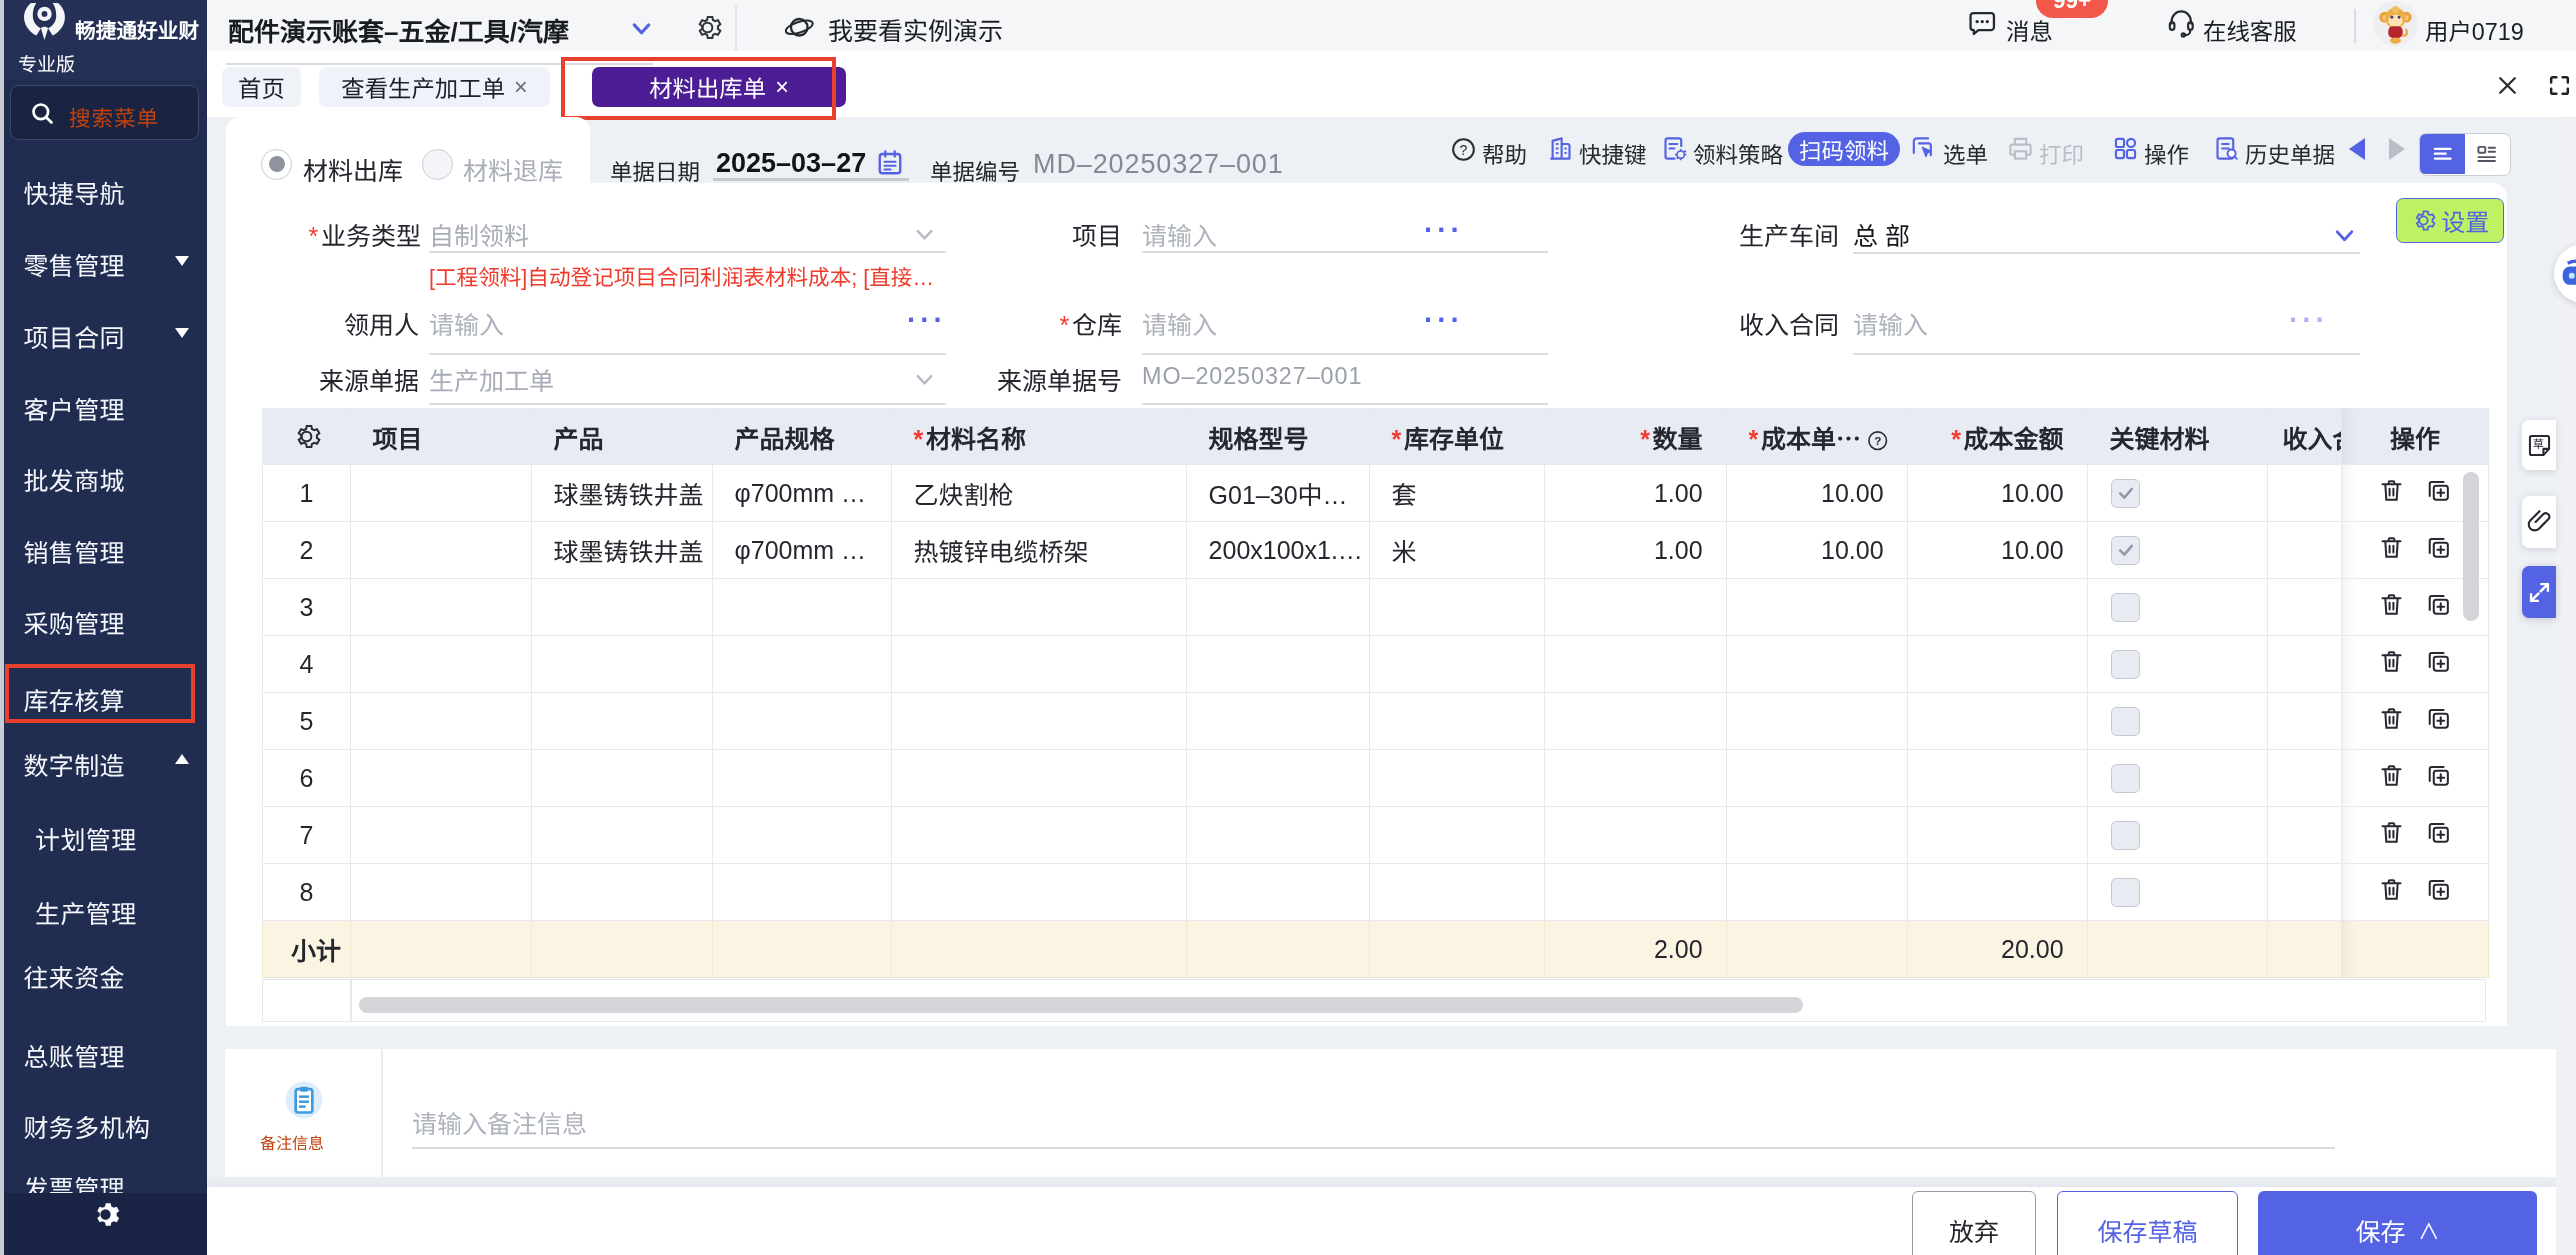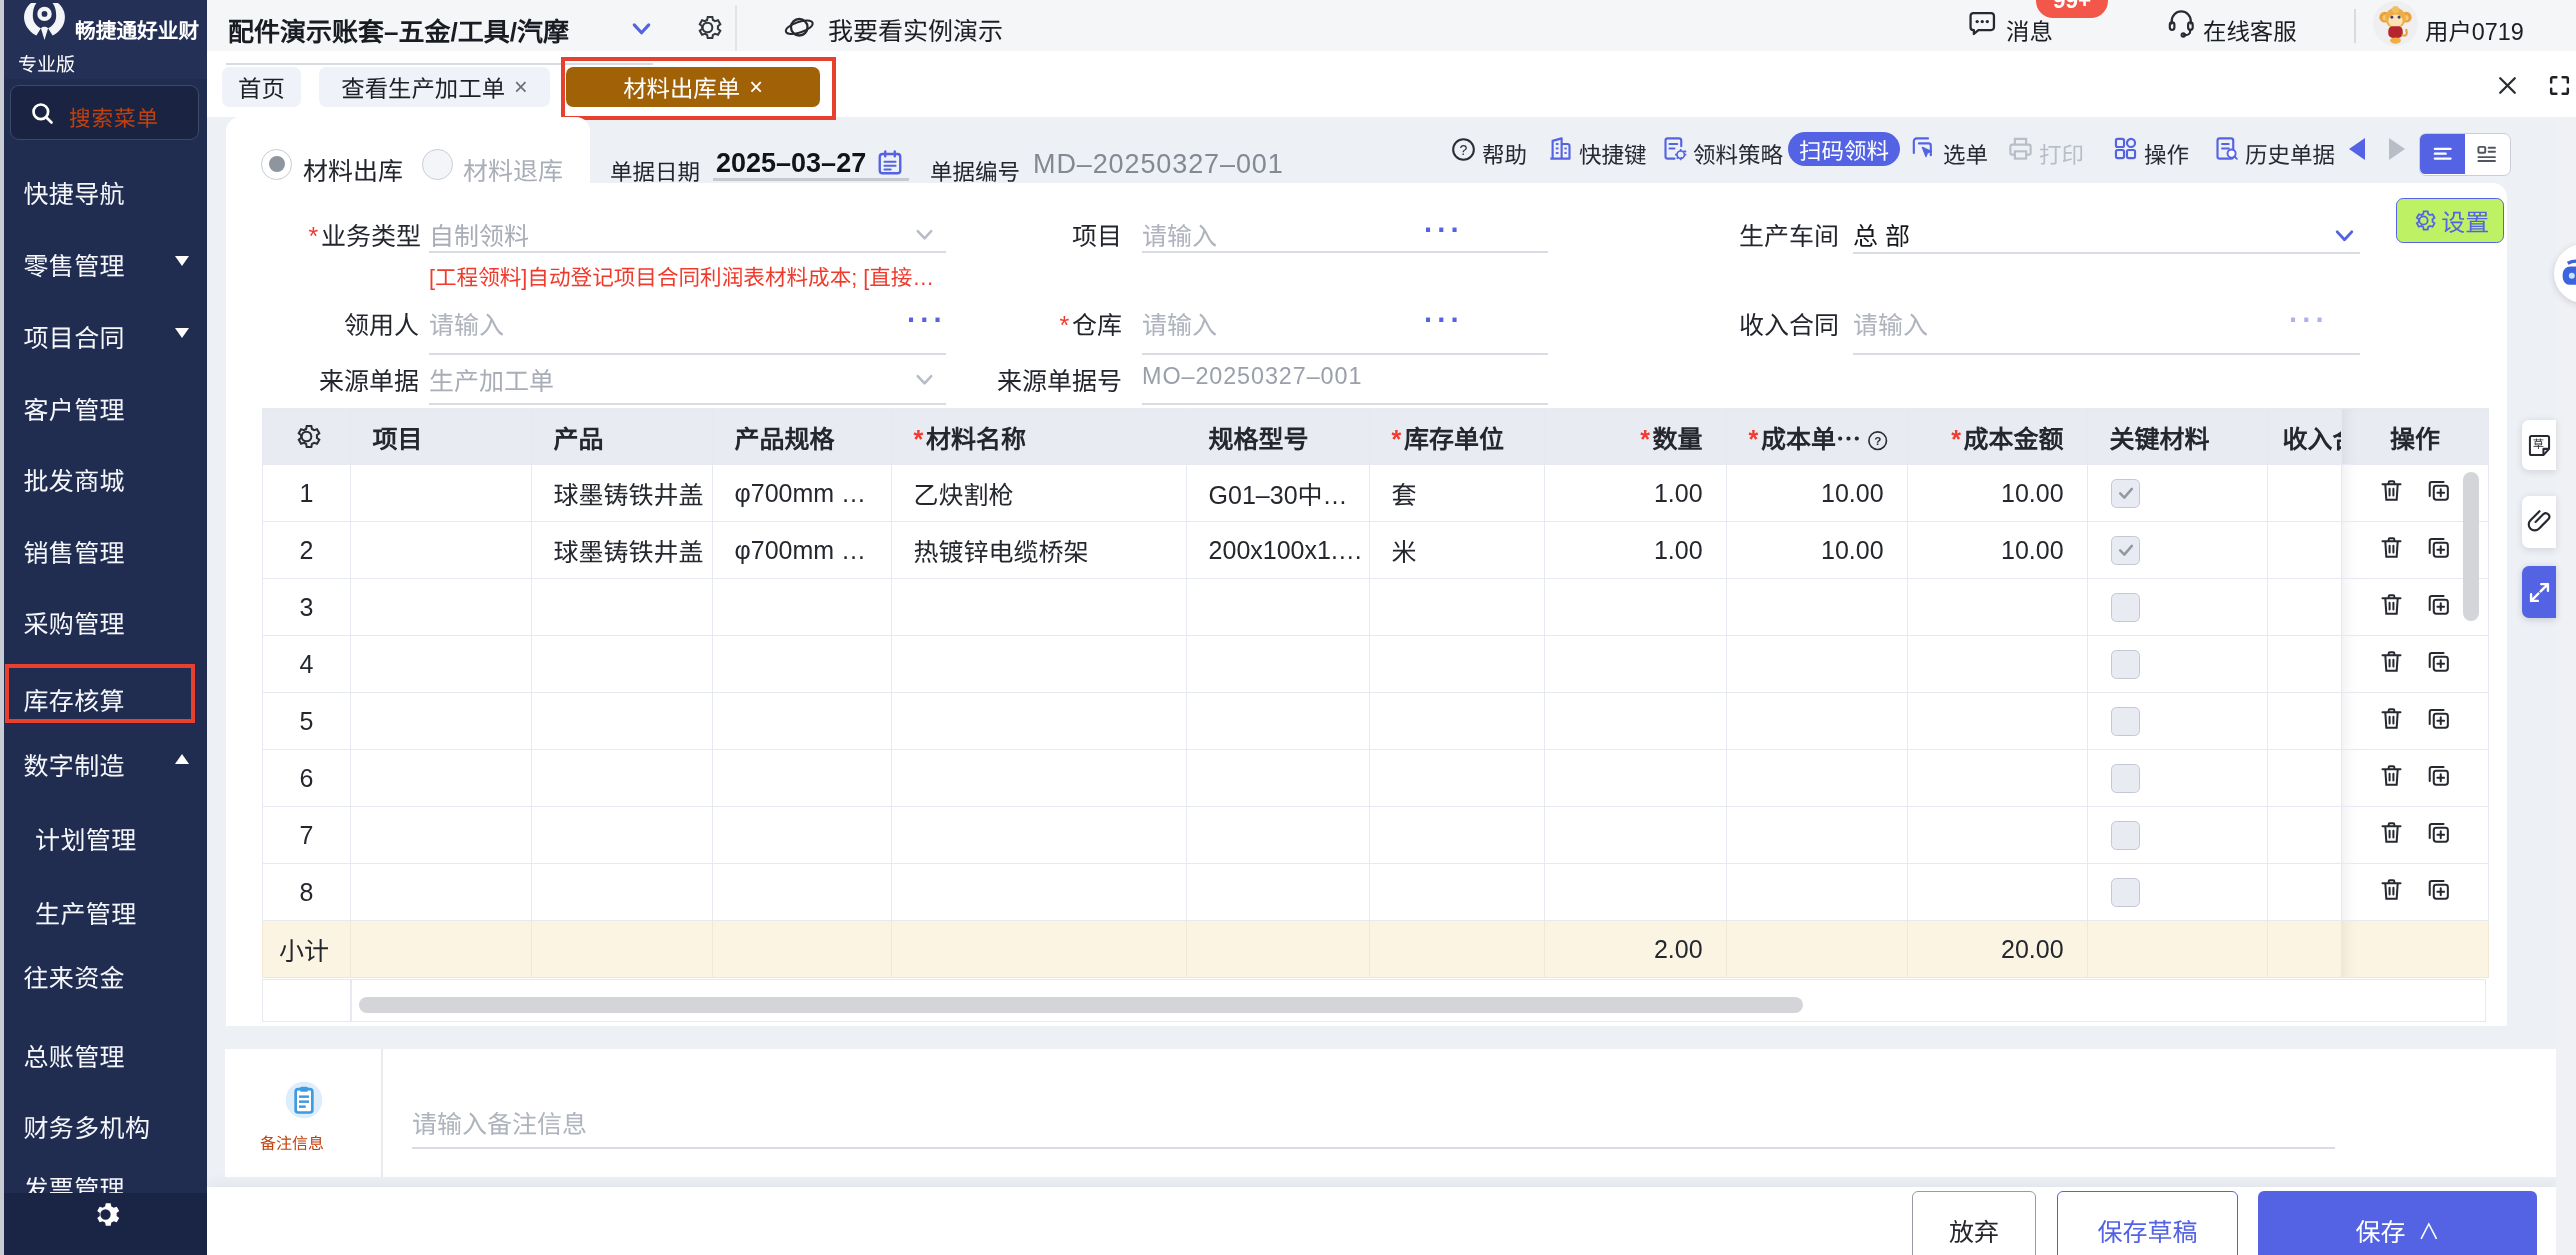--- a/index.html
+++ b/index.html
@@ -121,21 +121,21 @@
       <path d="M33 38 q6 2 4 -6" stroke="#E8A33D" stroke-width="2.5" fill="none" stroke-linecap="round"></path>
       <ellipse cx="25" cy="44" rx="6" ry="3.5" fill="#EFAE45"></ellipse>
     </svg>
 </div>
 <div class="ab" style="left:2425px;top:12.6px;font-size:23.4px;color:#1A1D23">用户0719</div>
 
 <div class="ab" style="left:207px;top:51px;width:2369px;height:66px;background:#FFF"></div>
 <div class="ab" style="left:226px;top:63px;width:427px;height:1.8px;background:#D8DBE0"></div>
 <div class="tab" style="left:222px;width:79px">首页</div>
 <div class="tab" style="left:319px;width:231px">查看生产加工单<span style="margin-left:9px;font-size:23.4px;color:#6A6E76">×</span></div>
-<div class="tab" style="left:566px;width:254px;background:#a16207;color:#FFF">材料出库单<span style="margin-left:9px;font-size:23.4px;color:#FFF">×</span></div>
+<div class="tab" style="left:592px;width:254px;background:#4c1d95;color:#FFF">材料出库单<span style="margin-left:9px;font-size:23.4px;color:#FFF">×</span></div>
 <div class="ab" style="left:561px;top:57px;width:275px;height:63px;border:4.5px solid #E8402F"></div>
 <svg class="ab" style="left:2495px;top:73px" width="25" height="25" viewBox="0 0 24 24">
     <line x1="5" y1="5" x2="19" y2="19" stroke="#2A2D33" stroke-width="2.2" stroke-linecap="round"></line>
     <line x1="19" y1="5" x2="5" y2="19" stroke="#2A2D33" stroke-width="2.2" stroke-linecap="round"></line>
   </svg>
 <svg class="ab" style="left:2547px;top:73px" width="25" height="25" viewBox="0 0 24 24">
     <path d="M4 9V5.5A1.5 1.5 0 015.5 4H9M15 4h3.5A1.5 1.5 0 0120 5.5V9M20 15v3.5a1.5 1.5 0 01-1.5 1.5H15M9 20H5.5A1.5 1.5 0 014 18.5V15" fill="none" stroke="#1E2126" stroke-width="2.4" stroke-linecap="round"></path>
   </svg>
 
 <div class="ab" style="left:226px;top:117px;width:364px;height:69px;background:#FFF;border-radius:14.4px 14.4px 0 0"></div>
@@ -509,21 +509,21 @@
         <td class="ctr opc"><svg width="27" height="27" viewBox="0 0 24 24" style="margin-right:20px">
             <path d="M4 6.5h16M9.5 6.5V4.8a1 1 0 011-1h3a1 1 0 011 1v1.7M6.5 6.5l.9 13.7h9.2l.9-13.7M10.3 10.5v6M13.7 10.5v6" fill="none" stroke="#26292F" stroke-width="1.8" stroke-linecap="round"></path>
           </svg><svg width="27" height="27" viewBox="0 0 24 24">
             <path d="M16.5 4.5H6A1.8 1.8 0 004.2 6.3v10.5" fill="none" stroke="#26292F" stroke-width="1.8" stroke-linecap="round"></path>
             <rect x="7.8" y="7.8" width="12.5" height="12.5" rx="2.2" fill="none" stroke="#26292F" stroke-width="1.8"></rect>
             <line x1="14" y1="11" x2="14" y2="17" stroke="#26292F" stroke-width="1.8" stroke-linecap="round"></line>
             <line x1="11" y1="14" x2="17" y2="14" stroke="#26292F" stroke-width="1.8" stroke-linecap="round"></line>
           </svg></td>
       </tr>
 <tr style="height:57px" class="sub">
-        <td style="padding-left:16px;font-weight:400">小计</td>
+        <td style="padding-left:28px;font-weight:700">小计</td>
         <td></td>
         <td></td>
         <td></td>
         <td></td>
         <td></td>
         <td></td>
         <td class="num" style="font-weight:500">2.00</td>
         <td></td>
         <td class="num" style="font-weight:500">20.00</td>
         <td></td>

